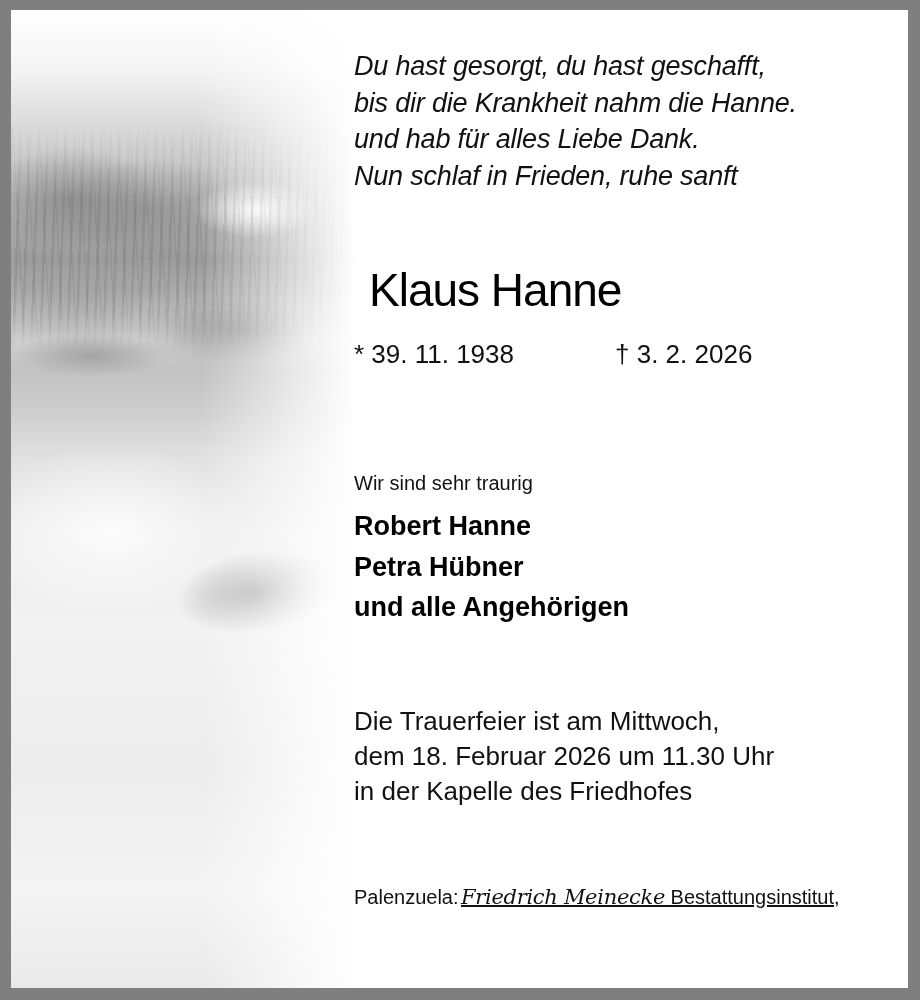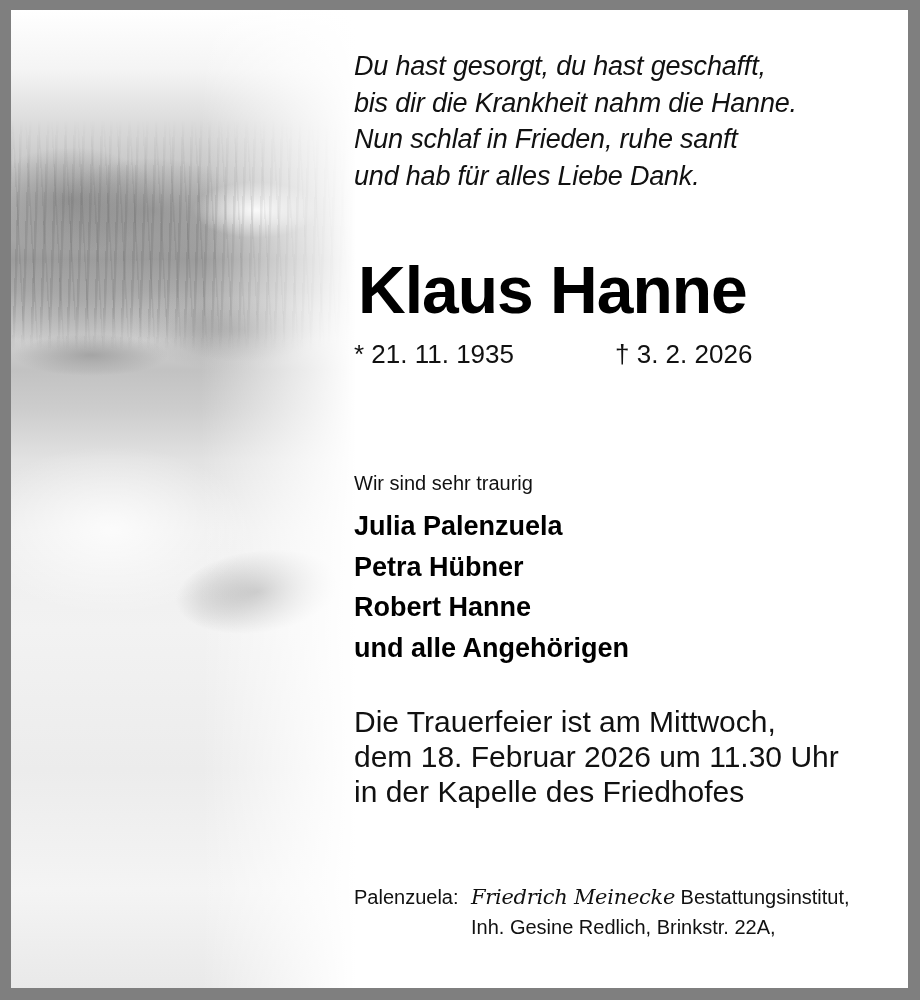--- a/index.html
+++ b/index.html
@@ -64,23 +64,23 @@
     position: absolute; left: 8px; top: 38px;
     font-style: italic;
     font-size: 27px;
     line-height: 36.5px;
     color: #111;
     letter-spacing: -0.2px;
   }
   .poem div { white-space: nowrap; }
 
   .name {
-    position: absolute; left: 12px; top: 244px;
-    font-weight: bold;
-    font-size: 66px;
+    position: absolute; left: 23px; top: 244px;
+    font-weight: normal;
+    font-size: 46px;
     line-height: 72px;
     letter-spacing: -1px;
     color: #000;
     white-space: nowrap;
   }
   .dates {
     position: absolute; left: 8px; top: 327px;
     font-size: 26px; line-height: 34px;
     width: 420px;
   }
@@ -93,31 +93,31 @@
   }
   .mourners {
     position: absolute; left: 8px; top: 496px;
     font-weight: bold; font-size: 27px; line-height: 40.5px;
     color: #000;
   }
   .mourners div { white-space: nowrap; }
 
   .ceremony {
     position: absolute; left: 8px; top: 694px;
-    font-size: 30px; line-height: 35px;
+    font-size: 26px; line-height: 35px;
   }
   .ceremony div { white-space: nowrap; }
 
   .care {
     position: absolute; left: 8px; top: 872px;
     font-size: 20px; line-height: 30px;
     width: 560px;
   }
   .care .label { position: absolute; left: 0; top: 0; white-space: nowrap; }
-  .care .lines { position: absolute; left: 117px; top: 0; }
+  .care .lines { position: absolute; left: 107px; top: 0; text-decoration: underline; }
   .care .lines div { white-space: nowrap; }
   .care .script {
     font-family: "DejaVu Serif", "Liberation Serif", serif;
     font-style: italic;
     font-size: 21px;
     letter-spacing: -0.3px;
   }
 </style>
 </head>
 <body>
@@ -128,48 +128,46 @@
     <div class="trees"></div>
     <div class="bank"></div>
     <div class="fade"></div>
   </div>
 
   <div class="content">
 
     <div class="poem">
       <div>Du hast gesorgt, du hast geschafft,</div>
       <div>bis dir die Krankheit nahm die Hanne.</div>
+      <div>und hab für alles Liebe Dank.</div>
       <div>Nun schlaf in Frieden, ruhe sanft</div>
-      <div>und hab für alles Liebe Dank.</div>
     </div>
 
     <div class="name">Klaus Hanne</div>
 
     <div class="dates">
-      <span class="born">* 21. 11. 1935</span>
+      <span class="born">* 39. 11. 1938</span>
       <span class="died">† 3. 2. 2026</span>
     </div>
 
     <div class="mourn-intro">Wir sind sehr traurig</div>
 
     <div class="mourners">
-      <div>Julia Palenzuela</div>
+      <div>Robert Hanne</div>
       <div>Petra Hübner</div>
-      <div>Robert Hanne</div>
       <div>und alle Angehörigen</div>
     </div>
 
     <div class="ceremony">
       <div>Die Trauerfeier ist am Mittwoch,</div>
       <div>dem 18. Februar 2026 um 11.30 Uhr</div>
       <div>in der Kapelle des Friedhofes</div>
     </div>
 
     <div class="care">
       <span class="label">Palenzuela:</span>
       <div class="lines">
         <div><span class="script">Friedrich Meinecke</span><span> Bestattungsinstitut,</span></div>
-        <div>Inh. Gesine Redlich, Brinkstr. 22A,</div>
       </div>
     </div>
 
   </div>
 </div>
 
 </body></html>

